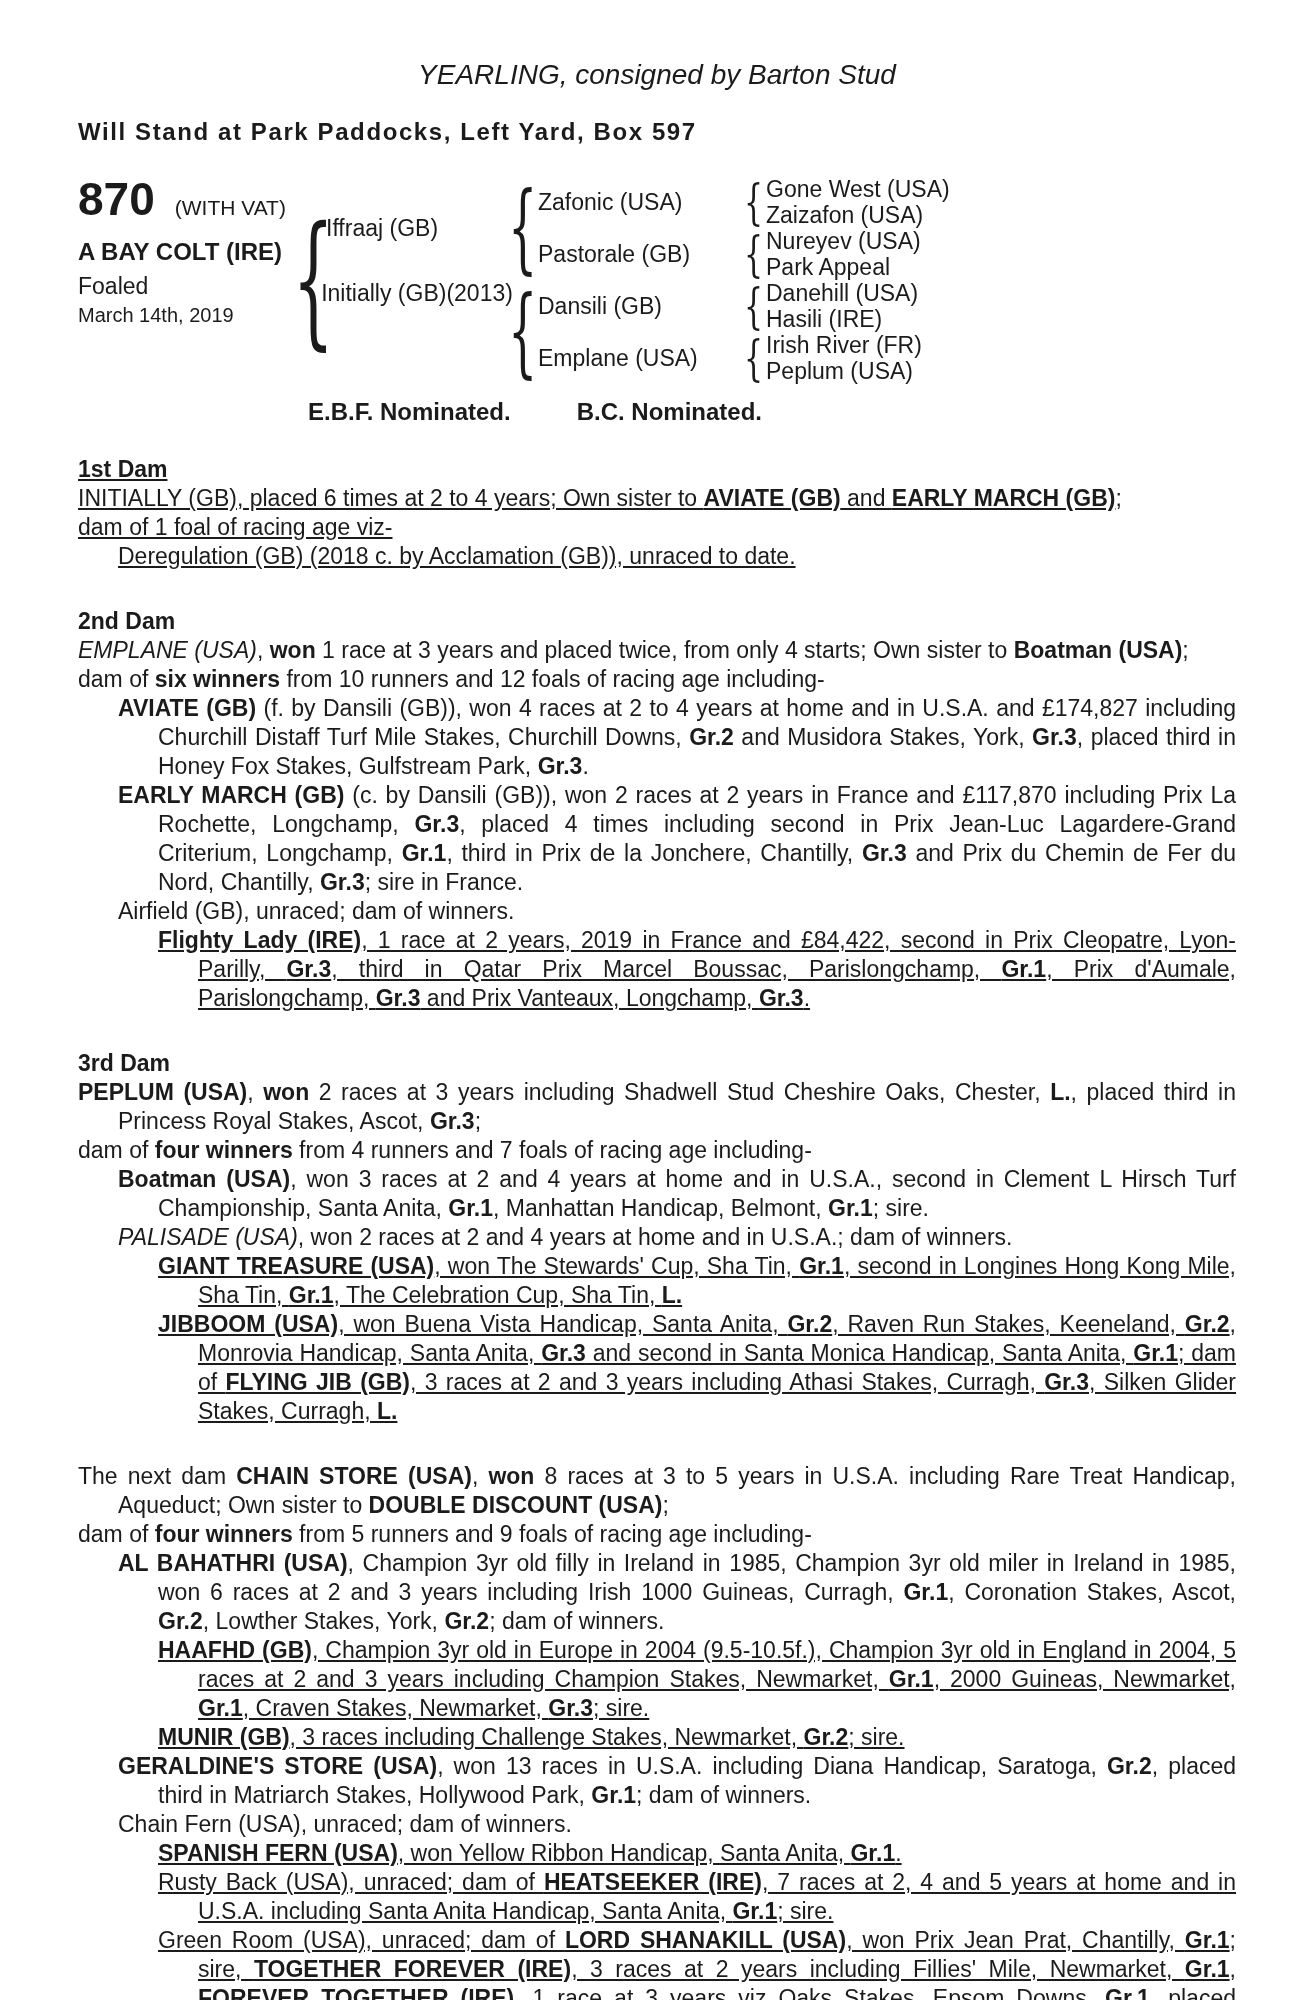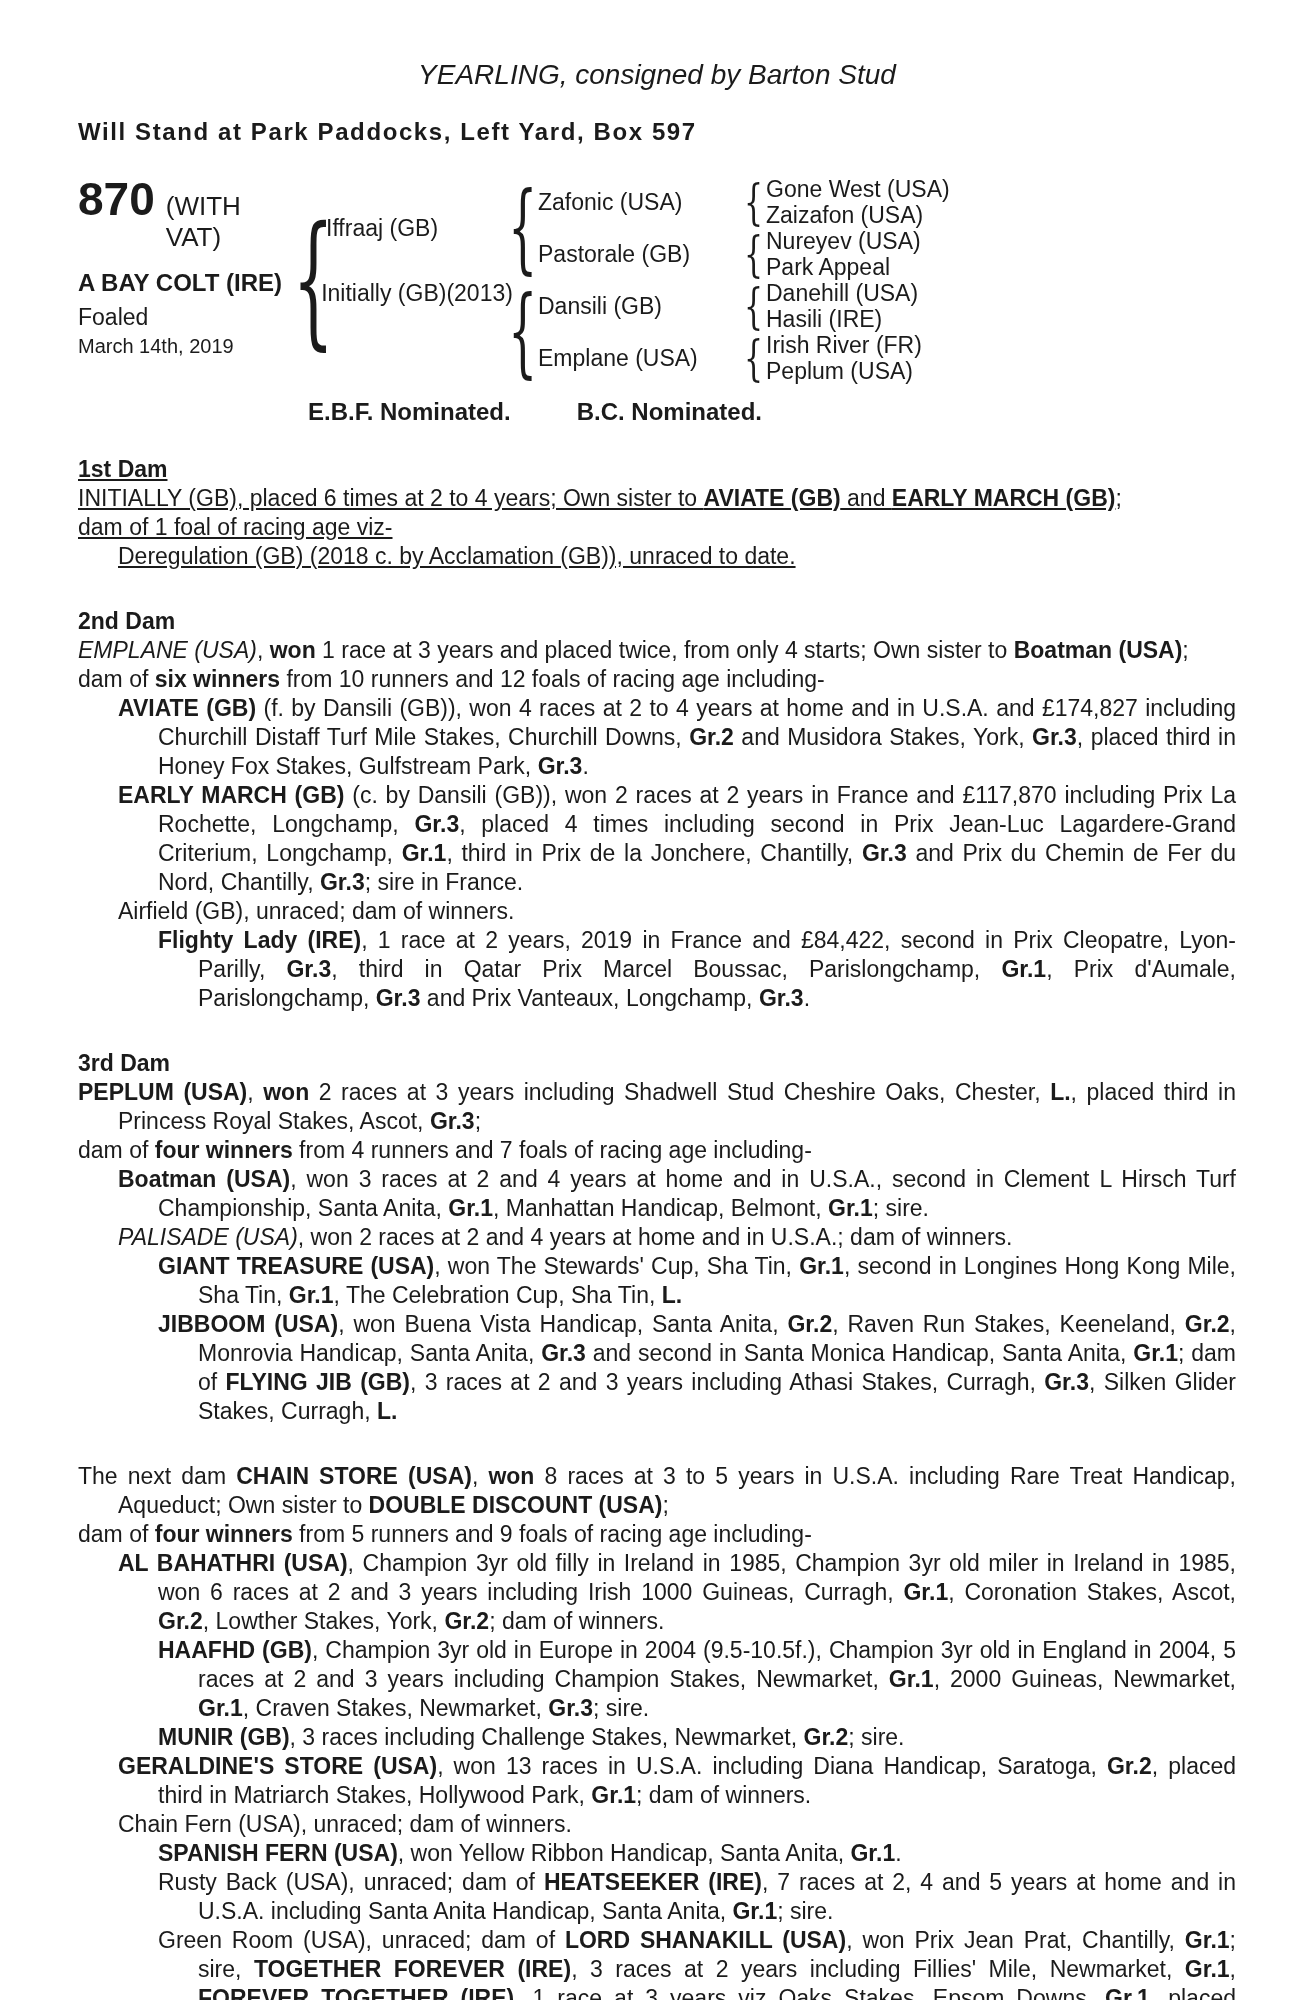--- a/index.html
+++ b/index.html
@@ -20,23 +20,23 @@
     line-height: 1.2;
   }
   .stand-line {
     margin-top: 26px;
     font-weight: 700;
     font-size: 24px;
     letter-spacing: 1.6px;
   }
   .lot-block { display: flex; margin-top: 30px; }
   .lot-left { width: 222px; flex: 0 0 auto; }
-  .lot-number-row { display: flex; align-items: baseline; gap: 11px; }
+  .lot-number-row { display: flex; align-items: baseline; gap: 20px; }
   .lot-number { font-size: 46px; font-weight: 700; line-height: 1; }
-  .lot-vat { font-size: 26px; }
+  .lot-vat { font-size: 21px; }
   .colt-desc { font-weight: 700; font-size: 24px; margin-top: 16px; white-space: nowrap; }
   .foaled { font-size: 23px; margin-top: 7px; }
   .foaled-date { font-size: 20px; margin-top: 4px; white-space: nowrap; }
 
   .tree {
     display: grid;
     grid-template-columns: 26px 182px 30px 204px 24px auto;
     grid-template-rows: repeat(8, 26px);
     font-size: 23px;
     line-height: 26px;
@@ -61,21 +61,21 @@
     font-size: 24px;
   }
 
   .body-text { margin-top: 14px; font-size: 23px; line-height: 29px; }
   .section { margin-top: 36px; }
   .section:first-child { margin-top: 29px; text-decoration: underline; }
   .body-text p { margin: 0; text-align: justify; }
   p.sec-heading { font-weight: 700; text-align: left; }
   .indent-0 { padding-left: 40px;  text-indent: -40px; }
   .indent-1 { padding-left: 80px;  text-indent: -40px; }
-  .indent-2 { padding-left: 120px; text-indent: -40px; }
+  .indent-2 { padding-left: 120px; text-indent: -40px; text-decoration: underline; }
   .b { font-weight: 700; }
   .i { font-style: italic; }
 </style>
 </head>
 <body>
 
 <div class="page">
 
   <div class="title">YEARLING, consigned by Barton Stud</div>
 

